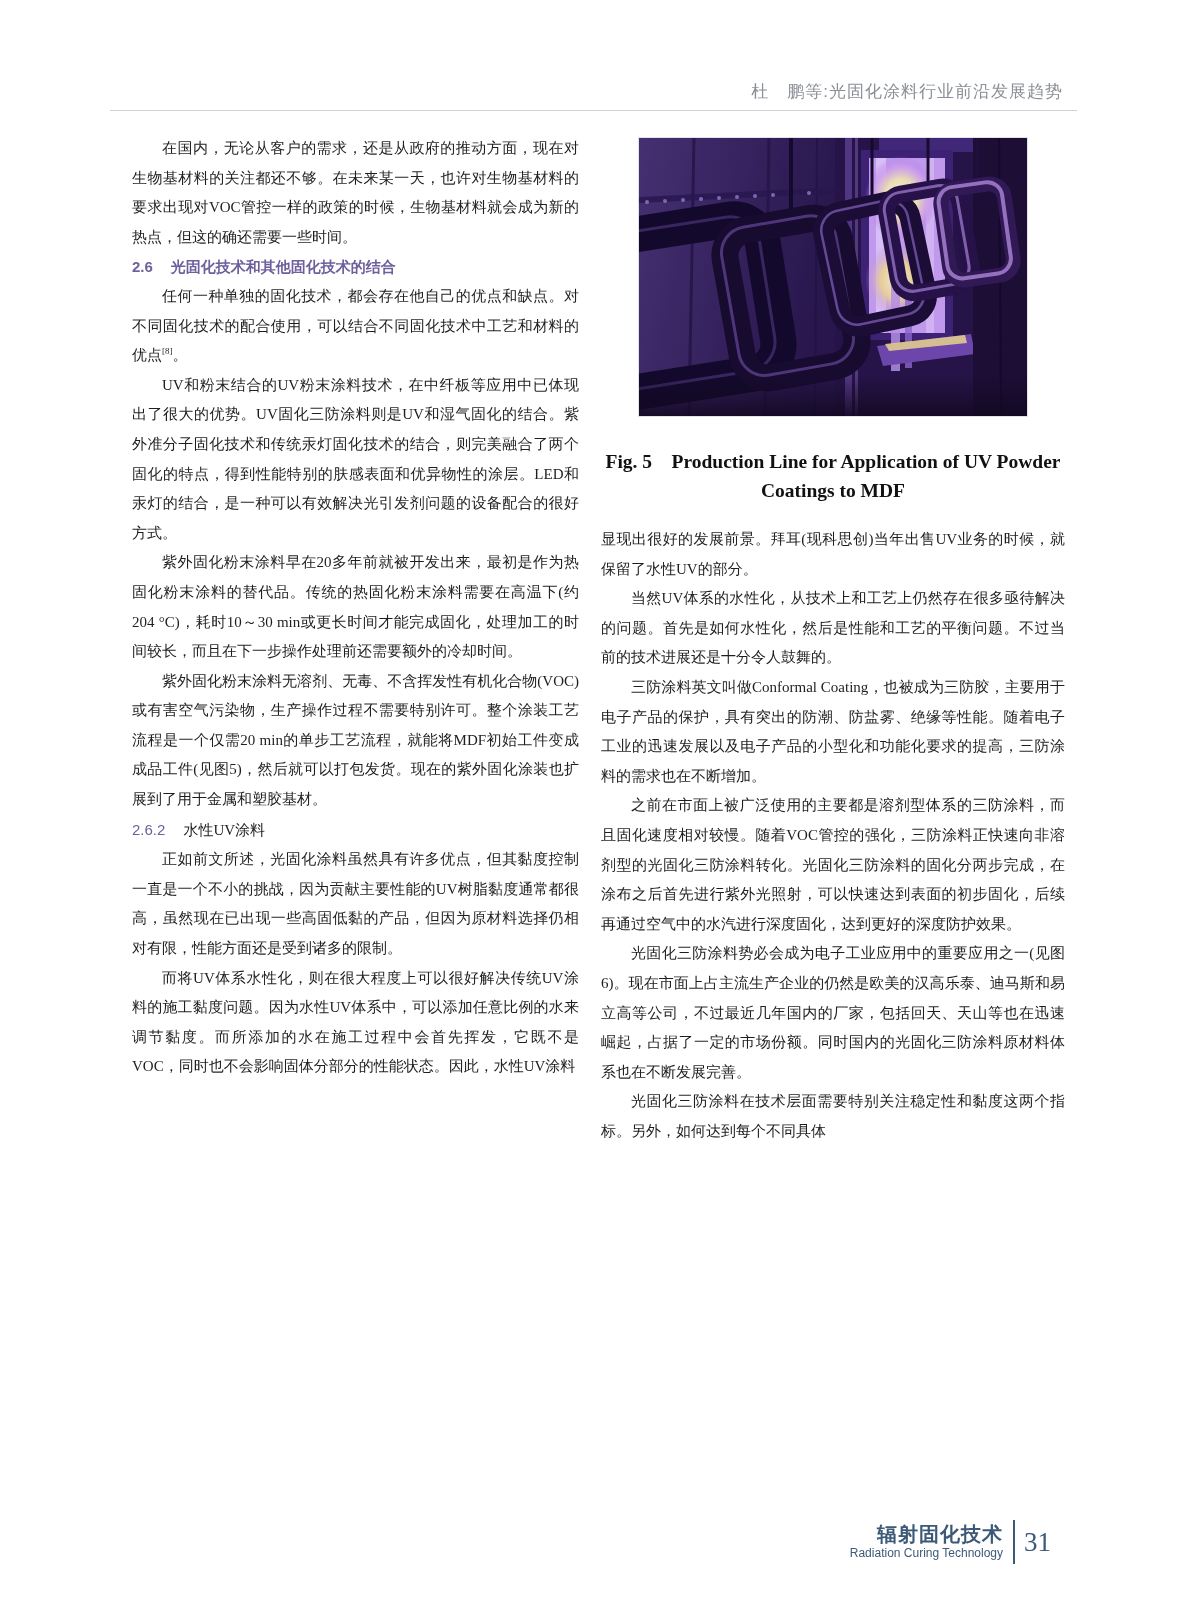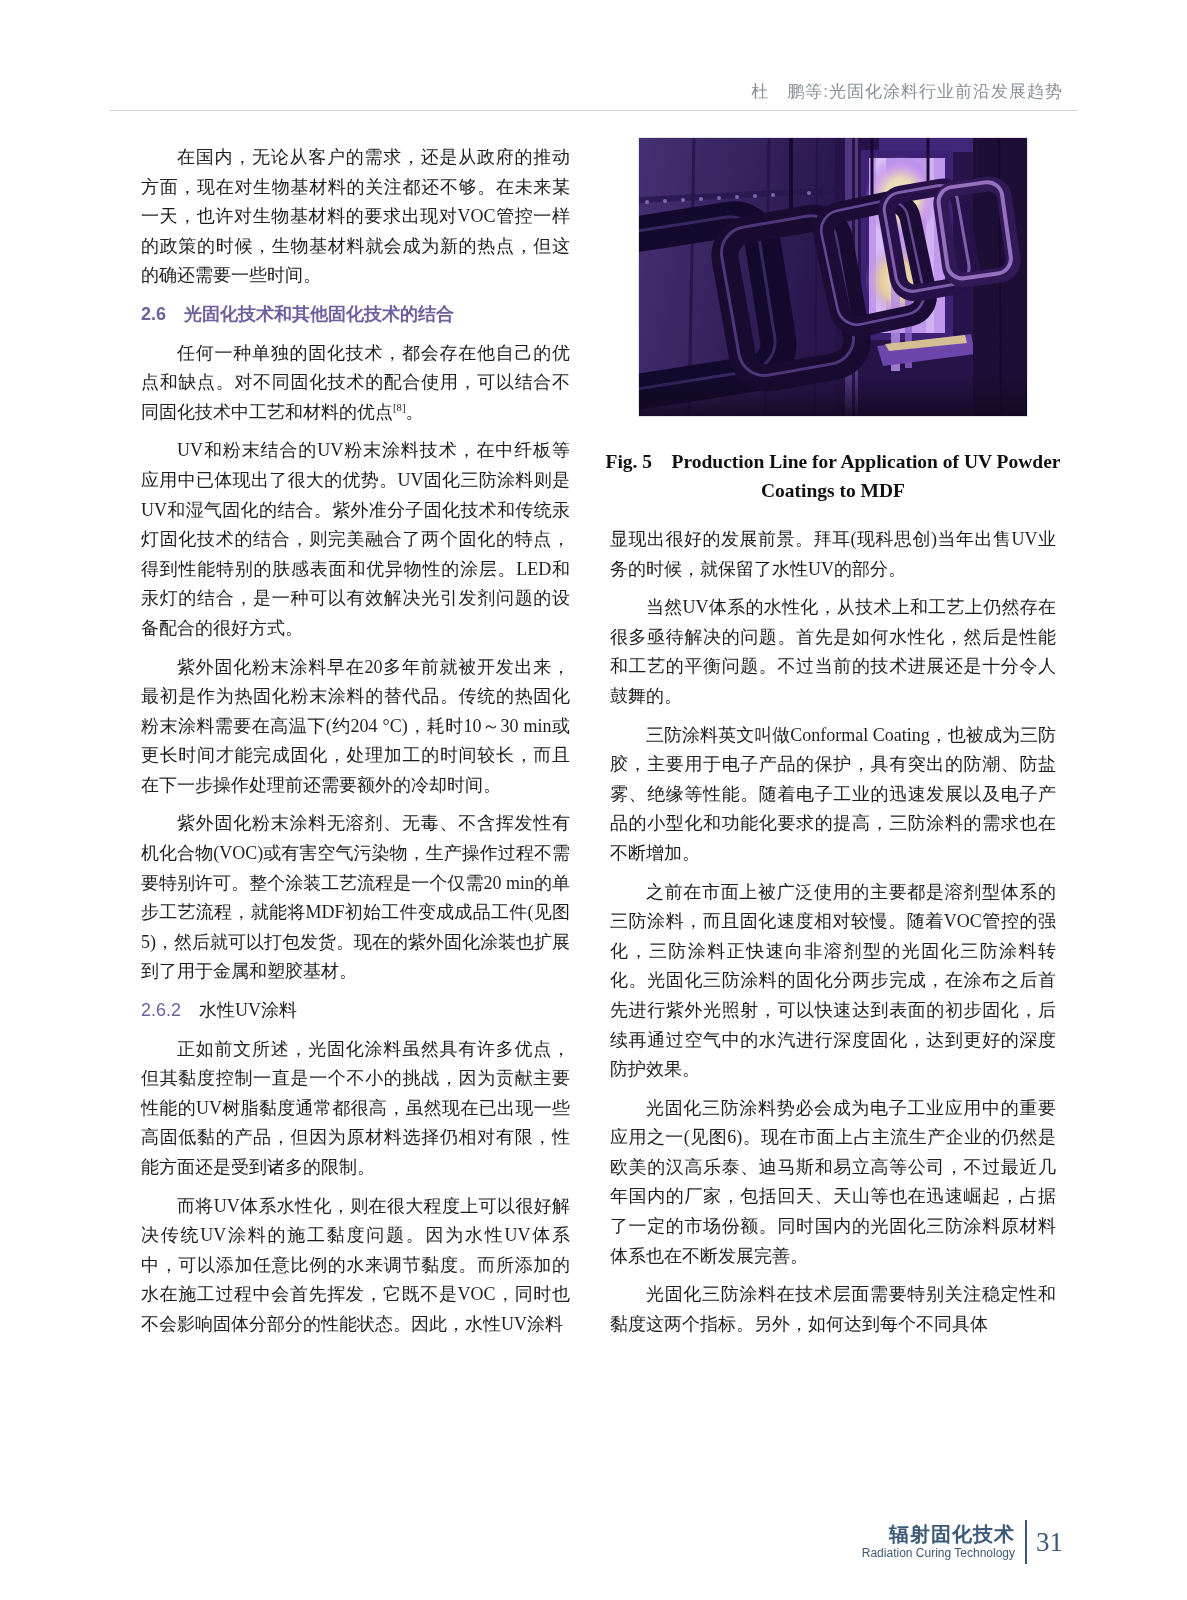--- a/index.html
+++ b/index.html
@@ -22,21 +22,21 @@
     height:1px;background:#cfd2d7;
   }
   
   .columns{
     position:absolute;top:134px;left:132px;width:933px;
     display:flex;gap:22px;
   }
   .col{width:447px;}
   .col-right{width:464px;}
   .col-text p, .col-text .h2, .col-text .h3{
-    margin:9px;font-size:18px;line-height:29.6px;
+    margin:0;font-size:15px;line-height:29.6px;
   }
   .para{
     text-align:justify;text-indent:2em;
     color:#1e1e1e;
   }
   .para.noindent{text-indent:0;}
   .para sup{font-size:0.6em;line-height:0;vertical-align:super;}
   .h2{
     font-family:"Liberation Sans","DejaVu Sans",sans-serif;
     font-weight:700;color:#6f5f9c;
@@ -59,21 +59,21 @@
   .cap-zh{
     font-weight:700;font-size:20px;line-height:30px;color:#111;
     font-family:"Liberation Serif","DejaVu Serif",serif;
   }
   .cap-en{
     font-weight:700;font-size:19.5px;line-height:29px;color:#111;
     font-family:"Liberation Serif","DejaVu Serif",serif;
   }
   
   .footer{
-    position:absolute;right:124px;bottom:36px;
+    position:absolute;right:136px;bottom:36px;
     display:flex;align-items:center;
   }
   .footer-text{text-align:right;}
   .footer-zh{
     font-family:"Liberation Sans","DejaVu Sans",sans-serif;
     font-weight:700;font-size:20px;line-height:22px;color:#3c5a78;letter-spacing:1px;
   }
   .footer-en{
     font-size:12px;line-height:16px;color:#3c5a78;
     font-family:Liberation Sans, sans-serif;

